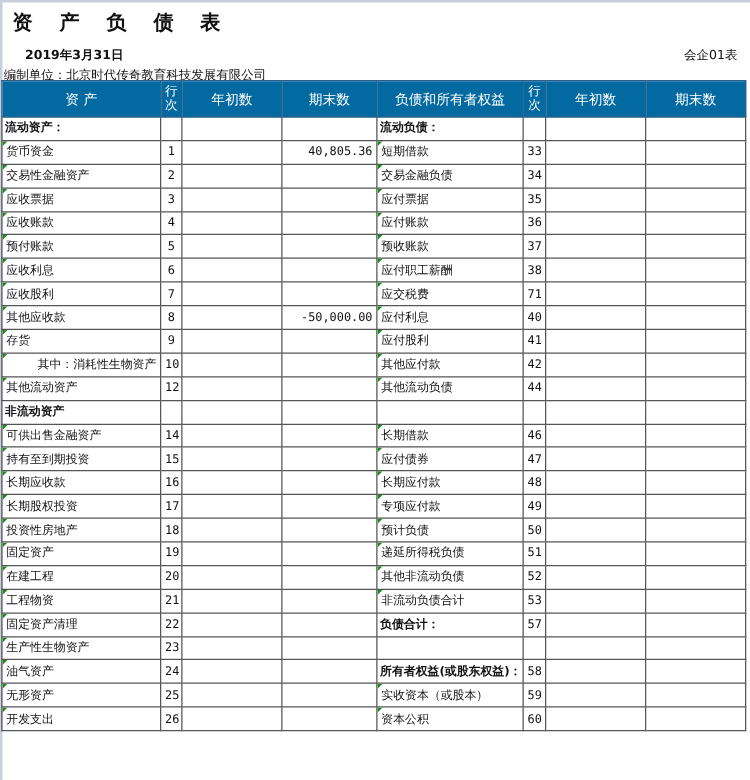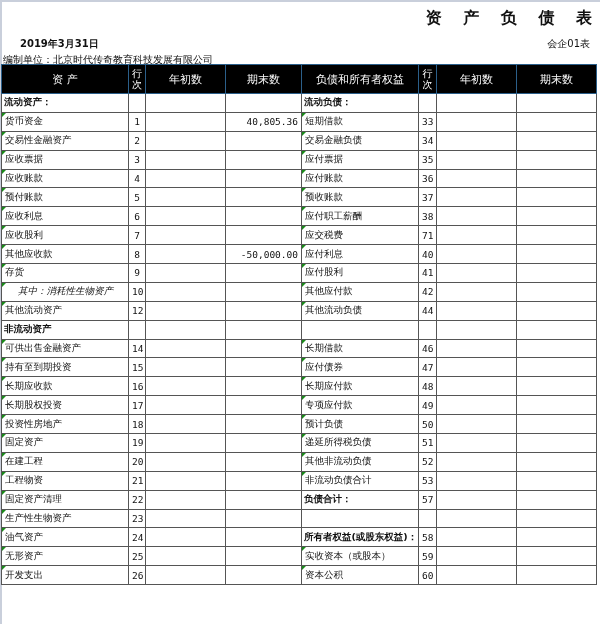--- a/index.html
+++ b/index.html
@@ -1,39 +1,39 @@
 <!DOCTYPE html>
 <html><head>
 <meta charset="utf-8">
 <style>
   * { box-sizing: border-box; margin: 0; padding: 0; }
   html, body { width: 600px; height: 624px; overflow: hidden; background: #ffffff; }
   body { font-family: "DejaVu Sans", "Liberation Sans", sans-serif; color: #111; position: relative; }
   .topline { position: absolute; left: 0; top: 0; width: 600px; height: 2px; background: #c9cfdb; }
   .leftline { position: absolute; left: 0; top: 0; width: 2px; height: 624px; background: #c9cfdb; }
-  .title { position: absolute; left: 0; width: 600px; top: 8px; text-align: right; font-size: 16px; font-weight: bold; letter-spacing: 8px; padding-left: 10px; }
+  .title { position: absolute; left: 0; width: 600px; top: 8px; text-align: left; font-size: 16px; font-weight: bold; letter-spacing: 8px; padding-left: 10px; }
   .date { position: absolute; left: 0; width: 600px; top: 37px; text-align: left; font-size: 10px; font-weight: bold; padding-left: 20px; }
   .formno { position: absolute; right: 10px; top: 37px; font-size: 10px; }
   .unit { position: absolute; right: 8px; top: 54px; font-size: 8px; margin-top: 28px; }
   .org { position: absolute; left: 3px; top: 53px; font-size: 10px; text-align: right; }
 
   table.sheet { position: absolute; left: 1px; top: 64px; border-collapse: collapse; table-layout: fixed; width: 595px; }
   table.sheet col.c-name { width: 127px; }
   table.sheet col.c-line { width: 17px; }
   table.sheet col.c-begin { width: 80px; }
   table.sheet col.c-end { width: 76px; }
   table.sheet col.c-name2 { width: 117px; }
   table.sheet col.c-line2 { width: 18px; }
   table.sheet col.c-begin2 { width: 80px; }
   table.sheet col.c-end2 { width: 80px; }
-  table.sheet th { background: #000000; color: #ffffff; font-weight: normal; font-size: 11px; height: 29px; border: 1px solid #2b5f8a; text-align: center; vertical-align: middle; }
+  table.sheet th { background: #0369a1; color: #ffffff; font-weight: normal; font-size: 11px; height: 29px; border: 1px solid #2b5f8a; text-align: center; vertical-align: middle; }
   table.sheet th.line-h { font-size: 10px; line-height: 11px; }
   table.sheet td { height: 18.9px; border: 1px solid #555; font-size: 9.5px; padding: 0 3px; white-space: nowrap; overflow: hidden; vertical-align: middle; position: relative; }
   td.name { padding-left: 12px; }
-  td.name.indent2 { padding-left: 16px; font-style: italic; }
+  td.name.indent2 { padding-left: 28px; }
   td.name.section { padding-left: 2px; font-weight: bold; }
   td.name.plain { padding-left: 2px; font-weight: bold; }
   td.num { text-align: center; font-family: "DejaVu Sans Mono", "Liberation Mono", monospace; font-size: 9px; padding: 0; }
   td.amt { text-align: right; font-family: "DejaVu Sans Mono", "Liberation Mono", monospace; font-size: 9px; padding-right: 12px; }
   td.marker::before { content: ""; position: absolute; left: 0; top: 0; width: 0; height: 0; border-top: 4px solid #1a8a1a; border-right: 4px solid transparent; }
 </style>
 </head>
 <body>
 
 <div class="topline"></div>

